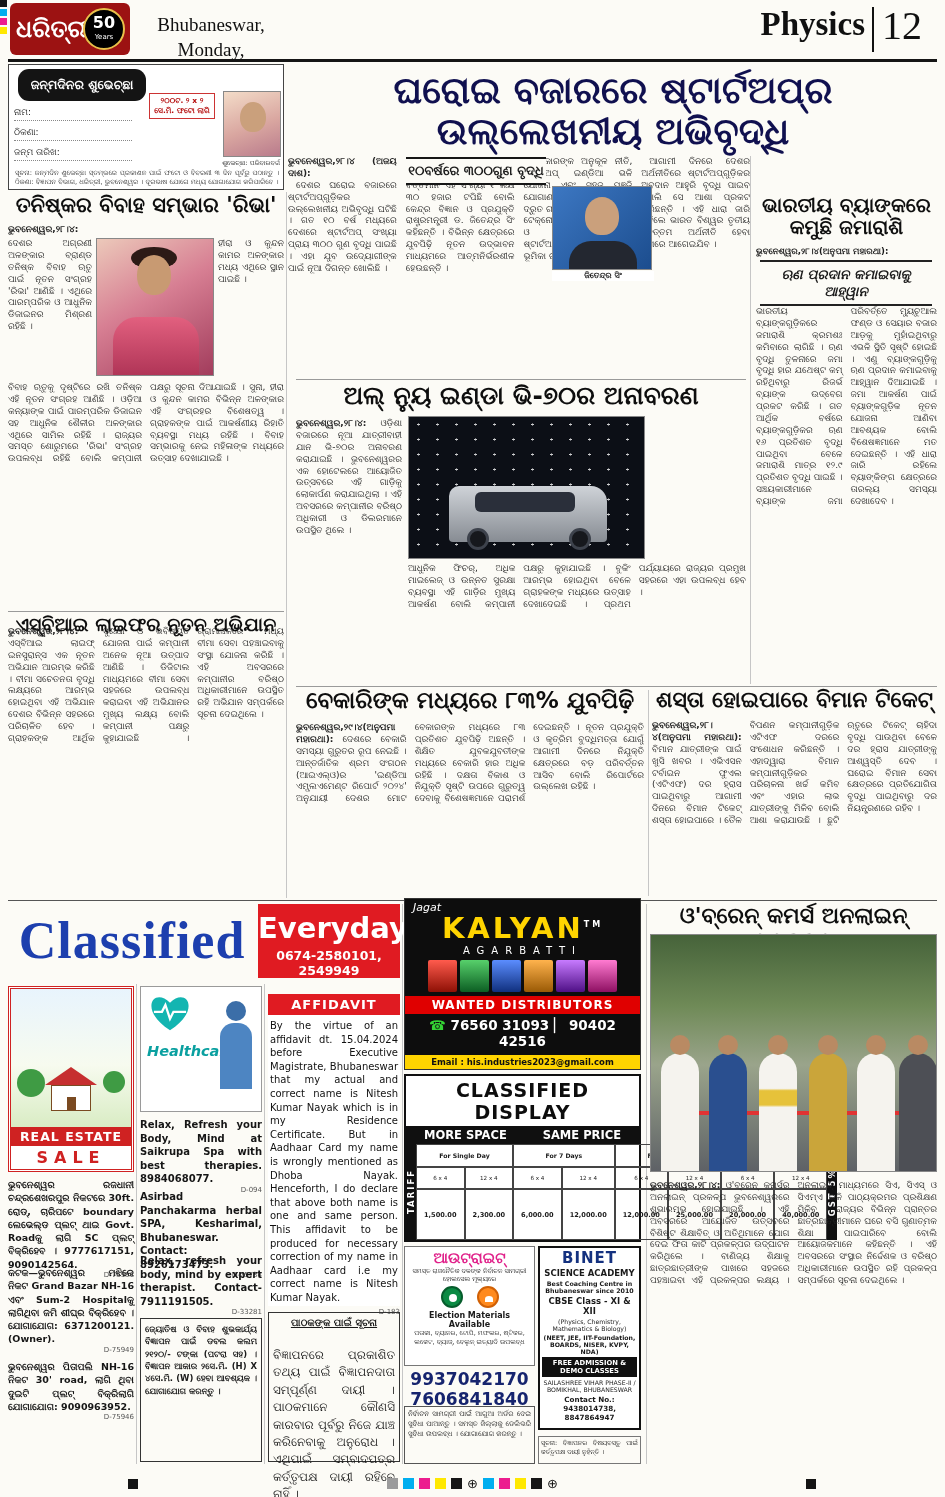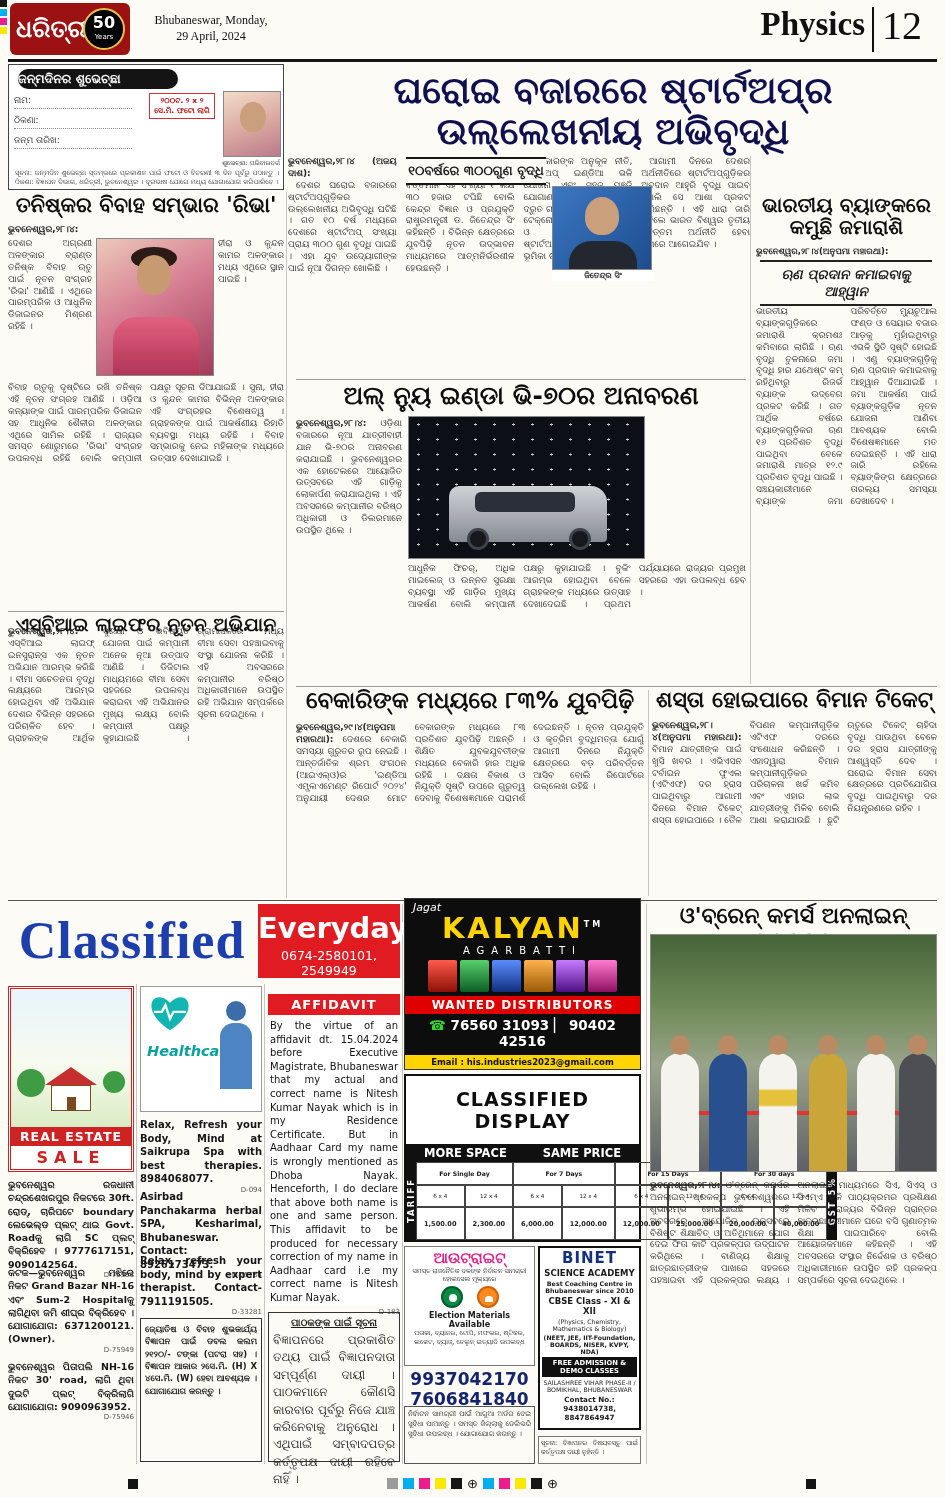--- a/index.html
+++ b/index.html
@@ -23,29 +23,29 @@
 
 
 .corner-marks{left:0;top:0;width:7px}
 .cm{width:7px;height:7px;margin-bottom:2px}
 .c-k{background:#161616}.c-c{background:#00aeef}.c-m{background:#ec1c8e}.c-y{background:#ffe800}
 #logo{left:10px;top:3px;width:120px;height:52px;background:#9c1212;border-radius:6px;padding:4px 6px}
 #logo-text{color:#fff;font-weight:700;font-size:24px;line-height:44px}
 #logo-badge{position:absolute;right:5px;top:5px;width:42px;height:42px;border-radius:50%;background:#000000;border:2px solid #e8c04a;color:#fff;text-align:center}
 #logo-badge .n{display:block;font-size:16px;font-weight:700;line-height:20px;margin-top:3px}
 #logo-badge .y{display:block;font-size:7px;line-height:8px}
-#mh-date{left:136px;top:13px;width:150px;font-family:"Liberation Serif",serif;font-size:12px;line-height:1.3;text-align:center;color:#111}
+#mh-date{left:136px;top:13px;width:150px;font-family:"Liberation Serif",serif;font-size:19px;line-height:1.3;text-align:center;color:#111}
 #mh-section{left:700px;top:6px;width:165px;height:48px;font-family:"Liberation Serif",serif;font-size:33px;font-weight:700;text-align:right;color:#101010}
 #mh-bar{left:872px;top:7px;width:2px;height:45px;background:#111}
 #mh-pageno{left:882px;top:2px;width:55px;font-family:"Liberation Serif",serif;font-size:40px;color:#101010}
 #header-rule{left:8px;top:59px;width:929px;height:3px;background:#151515;position:absolute}
 
 
 #bd{left:8px;top:64px;width:276px;height:126px;border:1px solid #444;background:#fff;padding:3px 5px}
-#bd-title{width:160px;margin:1px 0 4px 4px;background:#141414;color:#fff;border-radius:11px;font-size:12.5px;font-weight:700;padding:2px 0}
+#bd-title{width:128px;margin:1px 0 4px 4px;background:#141414;color:#fff;border-radius:11px;font-size:12.5px;font-weight:700;text-align:center;padding:8px 0}
 .bd-field{font-size:9px;border-bottom:1px dotted #888;width:118px;margin:6px 0;padding-bottom:2px}
 #bd-price{position:absolute;left:140px;top:28px;width:66px;border:1px solid #c33;color:#b50d0d;font-size:7.5px;font-weight:700;text-align:center;padding:2px;line-height:1.3}
 #bd-photo{left:214px;top:26px;width:58px;height:66px;background:linear-gradient(160deg,#f3dcc8,#d9a6a0 55%,#b97b8c)}
 #bd-photo .head{position:absolute;left:16px;top:10px;width:26px;height:30px;border-radius:50% 50% 46% 46%;background:#caa07c}
 #bd-cap{position:absolute;left:206px;top:94px;width:72px;font-size:6.5px;text-align:center}
 #bd-fine{position:absolute;left:6px;top:104px;width:264px;font-size:6.8px;line-height:1.3;color:#333;text-align:justify}
 
 
 #ms-headline{left:288px;top:70px;width:650px;height:58px;font-size:37px;color:#10104f;letter-spacing:0}
 #ms-body{left:288px;top:156px;width:462px;height:222px}
@@ -87,21 +87,21 @@
 #sb-body{left:8px;top:626px;width:276px;height:250px}
 #yt-headline{left:296px;top:688px;width:348px;font-size:23px}
 #yt-body{left:296px;top:722px;width:348px;height:176px}
 #af-headline{left:652px;top:688px;width:285px;font-size:22px}
 #af-body{left:652px;top:720px;width:285px;height:178px}
 
 
 #cl-logo{left:8px;top:904px;width:248px;height:74px;font-family:"Liberation Serif",serif;font-size:52px;font-weight:700;color:#1d3fae;text-align:center;line-height:74px;letter-spacing:1px}
 #ev{left:258px;top:904px;width:142px;height:74px;background:#e01b22;color:#fff;text-align:center;padding-top:8px}
 #ev .t{display:block;font-size:29px;font-weight:700;line-height:32px}
-#ev .p{display:block;font-size:12.5px;font-weight:400;margin-top:4px}
+#ev .p{display:block;font-size:12.5px;font-weight:700;margin-top:4px}
 
 
 #re{left:8px;top:986px;width:126px;height:186px;border:3px double #cf2222;background:#fff;display:flex;flex-direction:column}
 .re-art{flex:1;position:relative;background:linear-gradient(#e8f4fd 0%,#f7fbef 55%,#d9ecc4 100%)}
 .re-tree{position:absolute;border-radius:50%;background:#3f9b44}
 .re-t1{left:6px;bottom:30px;width:28px;height:28px}
 .re-t2{right:6px;bottom:34px;width:22px;height:22px}
 .re-roof{position:absolute;left:34px;bottom:42px;width:0;height:0;border-left:26px solid transparent;border-right:26px solid transparent;border-bottom:18px solid #c62f2f}
 .re-house{position:absolute;left:40px;bottom:16px;width:40px;height:26px;background:#fff;border:1.5px solid #7a4a21}
 .re-door{position:absolute;left:56px;bottom:16px;width:9px;height:14px;background:#7a4a21}
@@ -120,21 +120,21 @@
 #ad-b1{left:140px;top:1118px;width:122px}
 #ad-b2{left:140px;top:1190px;width:122px}
 #ad-b3{left:140px;top:1254px;width:122px}
 #jy{left:140px;top:1318px;width:122px;height:144px;border:1px solid #333;padding:4px;font-size:8.5px;line-height:1.45;text-align:justify;font-weight:700}
 
 
 #afd{left:268px;top:994px;width:132px;height:312px;background:#fff}
 #afd .hd{background:#e01b22;color:#fff;font-weight:700;text-align:center;font-size:13px;padding:3px 0;letter-spacing:1px}
 #afd .bd{font-size:10px;line-height:1.36;text-align:justify;padding:4px 2px;color:#111}
 #rn{left:268px;top:1312px;width:132px;height:150px;border:1px solid #333;padding:4px}
-#rn .t{font-size:10px;font-weight:700;text-align:center;text-decoration:underline;display:block;margin-bottom:3px}
+#rn .t{font-size:10px;font-weight:700;text-align:center;text-decoration:underline;display:block;margin-bottom:18px}
 #rn .x{font-size:12px;line-height:1.45;text-align:justify;display:block}
 
 
 #ky{left:404px;top:898px;width:237px;height:172px;background:#0d0d0d;color:#fff;border:1px solid #333;display:flex;flex-direction:column;position:absolute}
 .ky-jagat{font-style:italic;font-size:11px;padding:2px 8px 0}
 .ky-name{text-align:center;font-size:29px;font-weight:700;color:#ffd400;letter-spacing:3px;line-height:1.02}
 .ky-name sup{font-size:8px;color:#fff}
 .ky-sub{text-align:center;letter-spacing:7px;font-size:10px;margin:1px 0 2px}
 .ky-strip{display:flex;gap:3px;justify-content:center;padding:2px 0 4px}
 .ky-pack{width:29px;height:32px;border-radius:2px}
@@ -144,21 +144,21 @@
 .ky-pack:nth-child(4){background:linear-gradient(#ffb34d,#9a5a05)}
 .ky-pack:nth-child(5){background:linear-gradient(#c77bff,#4f1086)}
 .ky-pack:nth-child(6){background:linear-gradient(#ff7bd1,#8e1062)}
 .ky-wanted{background:#e00000;text-align:center;font-weight:700;font-size:12px;padding:2px 0;letter-spacing:1px}
 .ky-phones{text-align:center;font-weight:700;font-size:13.5px;padding:3px 0}
 .ky-phones .ico{color:#35d435}
 .ky-email{background:#ffd400;color:#101010;text-align:center;font-size:8.5px;font-weight:700;padding:2px 0;margin-top:auto}
 
 
 #cd{left:404px;top:1074px;width:237px;height:168px;border:2px solid #101010;background:#fff;display:flex;flex-direction:column;position:absolute}
-.cd-title{font-size:19px;font-weight:700;text-align:center;padding:12px 0;letter-spacing:1px;color:#0d0d0d}
+.cd-title{font-size:19px;font-weight:700;text-align:center;padding:3px 0;letter-spacing:1px;color:#0d0d0d}
 .cd-bar{background:#101010;color:#fff;display:flex;justify-content:space-around;font-weight:700;font-size:11.5px;padding:2px 0}
 .cd-mid{flex:1;display:flex}
 .cd-side{width:15px;background:#101010;color:#fff;display:flex;align-items:center;justify-content:center}
 .cd-side span{writing-mode:vertical-rl;transform:rotate(180deg);font-size:8.5px;font-weight:700;letter-spacing:2px}
 .cd-grid{flex:1;display:grid;grid-template-columns:repeat(8,1fr);grid-template-rows:auto auto 1fr}
 .cd-cell{border:0.5px solid #444;font-size:5.6px;display:flex;align-items:center;justify-content:center;padding:7px;text-align:center}
 .cd-period{grid-column:span 2;font-weight:700;font-size:6.2px}
 .cd-price{font-weight:700;font-size:6.6px}
 
 

